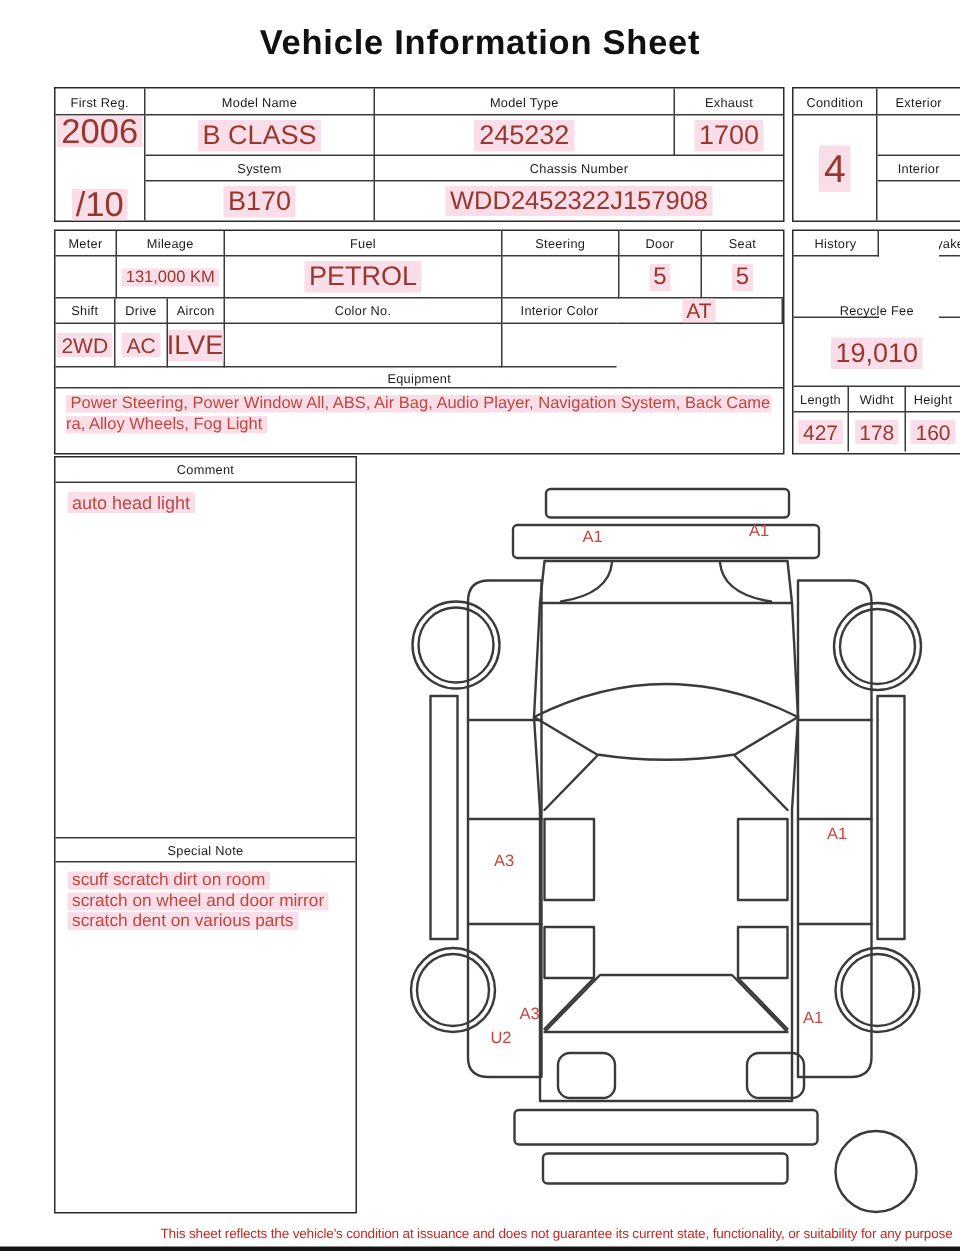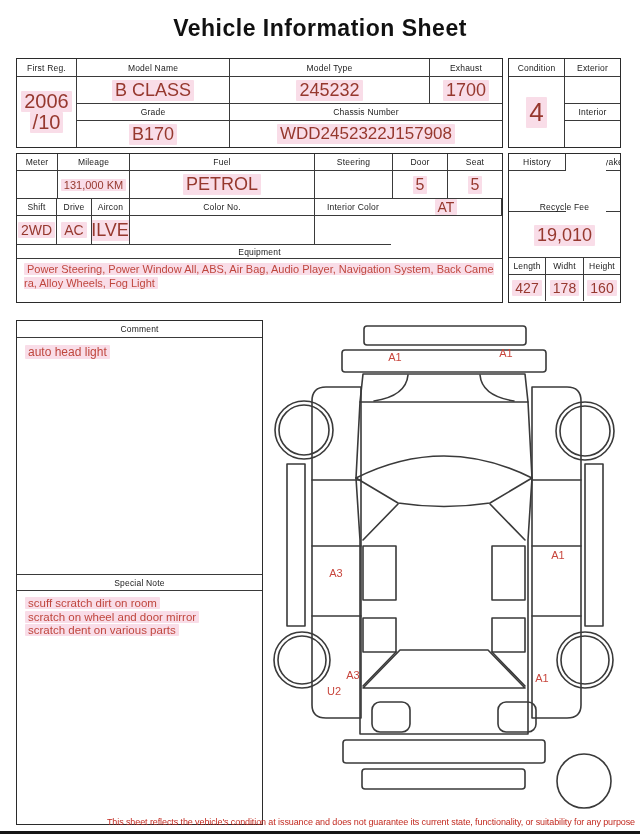--- a/index.html
+++ b/index.html
@@ -1,27 +1,27 @@
 <!DOCTYPE html>
 <html><head>
 <meta charset="utf-8">
 <style>
   html,body{margin:0;padding:0;background:#fff;}
   body{font-family:"Liberation Sans","DejaVu Sans",sans-serif;color:#1a1a1a;}
   #sheet{position:relative;width:640px;height:835px;background:#fff;overflow:hidden;}
   .abs{position:absolute;box-sizing:border-box;}
-  .box{border:1.5px solid #2b2b2b;background:#fff;}
+  .box{border:1.5px solid #2b2b2b;background:#fff;margin-left:20px;}
   .grid{display:grid;width:100%;height:100%;}
   .c{display:flex;align-items:center;justify-content:center;box-sizing:border-box;overflow:hidden;}
   .hdr{font-size:8.5px;color:#1a1a1a;letter-spacing:0.2px;}
   .br{border-right:1px solid #3a3a3a;}
   .bb{border-bottom:1px solid #3a3a3a;}
   .val{color:#96382e;}
   .hl{background:#f9dde8;padding:0 3px;border-radius:1px;}
-  .fs26{font-size:26px;} .fs20{font-size:20px;line-height:21px;} .fs18{font-size:18px;}
+  .fs26{font-size:26px;} .fs20{font-size:23px;line-height:21px;justify-content:space-between;} .fs18{font-size:18px;}
   .fs17{font-size:17px;} .fs16{font-size:16px;} .fs14{font-size:14px;}
   .fs12{font-size:12px;} .fs11{font-size:11px;}
   #title{top:15px;left:0;width:640px;text-align:center;font-size:23px;font-weight:600;letter-spacing:0.5px;color:#111;}
   .redtext{color:#bf463d;}
   #equip-text{display:block;font-size:11px;line-height:14px;padding:3px 7px;text-align:left;word-break:break-all;}
   .note-line{font-size:11.5px;line-height:13.5px;}
   #footer{top:817px;left:4px;width:640px;text-align:center;font-size:9px;color:#c22a20;letter-spacing:-0.1px;margin-left:47px;}
   #bottom-bar{top:831px;left:0;width:640px;height:3px;background:#151515;}
   svg text{font-family:"Liberation Sans","DejaVu Sans",sans-serif;}
 </style>
@@ -44,21 +44,21 @@
       </div>
       <div class="c val fs18 br bb">
           <span class="hl">B CLASS</span>
         </div>
       <div class="c val fs18 br bb">
           <span class="hl">245232</span>
         </div>
       <div class="c val fs18 bb">
           <span class="hl">1700</span>
         </div>
-      <div class="c hdr br bb" style="grid-column:2">Grade</div>
+      <div class="c hdr br bb" style="grid-column:2">System</div>
       <div class="c hdr bb" style="grid-column:3/5">Chassis Number</div>
       <div class="c val fs18 br" style="grid-column:2">
           <span class="hl">B170</span>
         </div>
       <div class="c val fs17" style="grid-column:3/5">
           <span class="hl">WDD2452322J157908</span>
         </div>
     </div>
   </div>
 
@@ -147,21 +147,21 @@
         </div>
       <div class="c val fs14 br">
           <span class="hl">178</span>
         </div>
       <div class="c val fs14">
           <span class="hl">160</span>
         </div>
     </div>
   </div>
 
-  <div class="abs box" style="left:16px;top:320px;width:247px;height:505px">
+  <div class="abs box" style="left:16px;top:304px;width:202px;height:505px">
     <div class="c hdr bb" style="height:17px;">Comment</div>
     <div style="height:236px;padding:4px 8px;box-sizing:border-box;">
       <span class="redtext fs12"><span class="hl">auto head light</span></span>
     </div>
     <div class="c hdr bb" style="height:17px;border-top:1px solid #3a3a3a;">Special Note</div>
     <div style="padding:6px 8px;box-sizing:border-box;">
       <div class="note-line redtext"><span class="hl">scuff scratch dirt on room</span></div>
       <div class="note-line redtext"><span class="hl">scratch on wheel and door mirror</span></div>
       <div class="note-line redtext"><span class="hl">scratch dent on various parts</span></div>
     </div>

